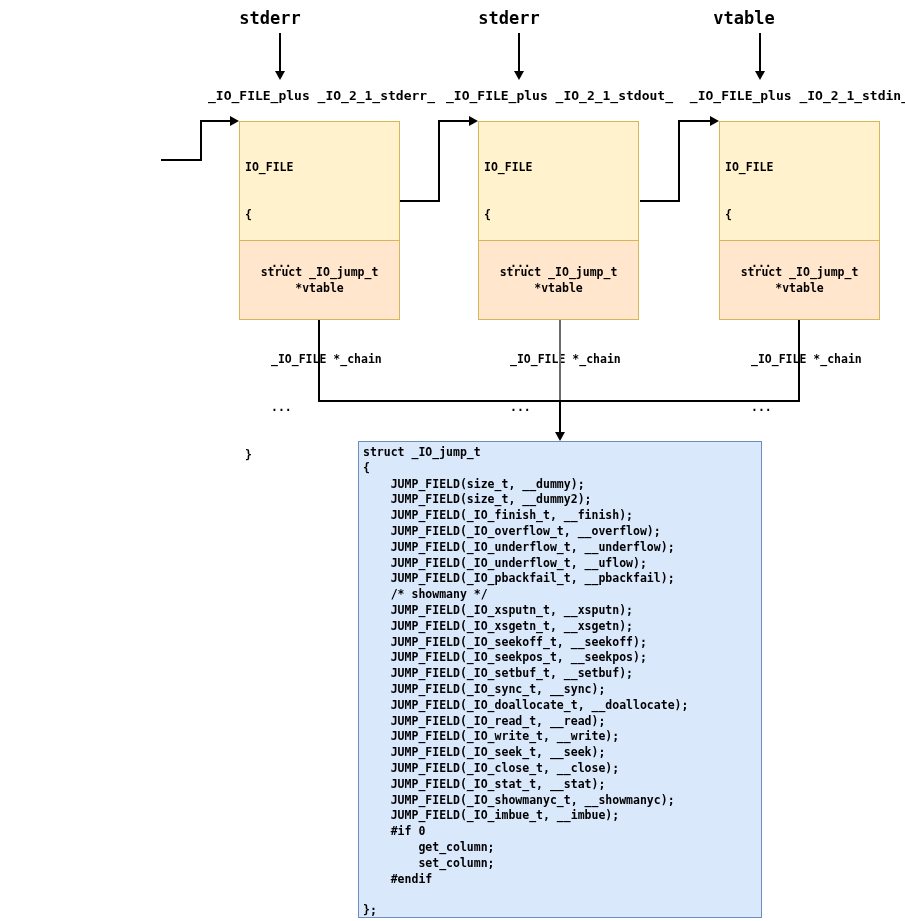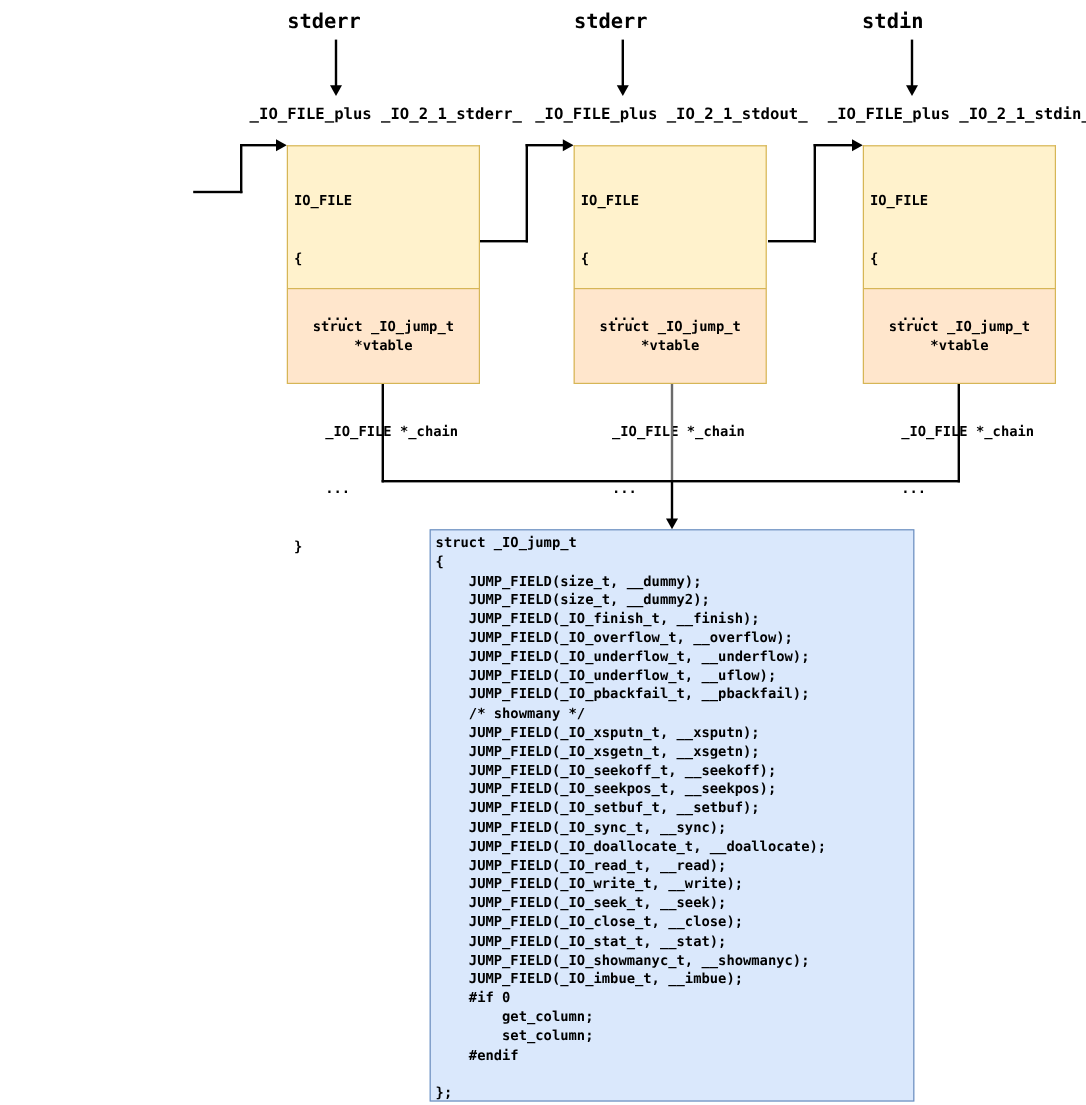--- a/index.html
+++ b/index.html
@@ -131,21 +131,21 @@
     padding: 3px 0 0 4px;
   }
 </style>
 </head>
 <body>
 
 <div id="canvas">
 
   <div class="stream-label" style="left:210px">stderr</div>
   <div class="stream-label" style="left:449px">stderr</div>
-  <div class="stream-label" style="left:684px">stdin</div>
+  <div class="stream-label" style="left:684px">vtable</div>
 
   <div>
     <div class="vline" style="left:279px;top:33px;height:39px"></div>
     <div class="arrow-down" style="left:275px;top:71px"></div>
   </div>
   <div>
     <div class="vline" style="left:518px;top:33px;height:39px"></div>
     <div class="arrow-down" style="left:514px;top:71px"></div>
   </div>
   <div>

